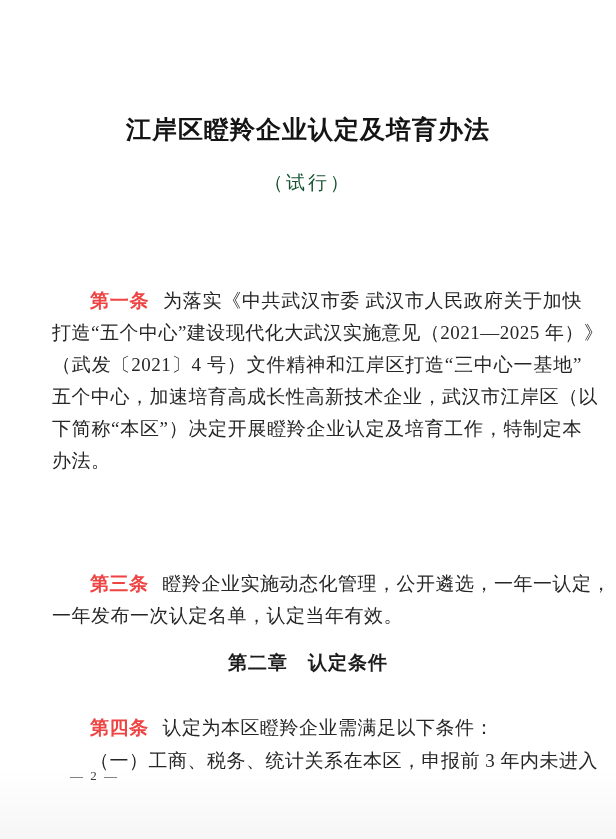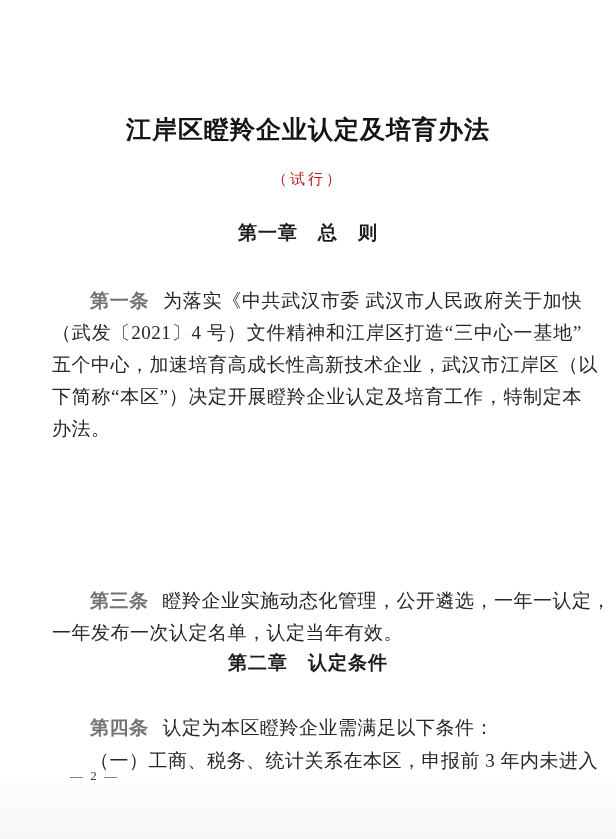--- a/index.html
+++ b/index.html
@@ -27,23 +27,23 @@
     text-align: center;
     font-weight: 700;
     font-size: 25px;
     letter-spacing: 1px;
     color: #141414;
   }
   .doc-subtitle {
     position: absolute;
     top: 170px; left: 0; right: 0;
     text-align: center;
-    font-size: 15px;
+    font-size: 19px;
     letter-spacing: 3px;
-    color: #b91c1c;
+    color: #14532d;
   }
   .chapter {
     position: absolute;
     left: 0; right: 0;
     text-align: center;
     font-family: "Liberation Sans", "DejaVu Sans", sans-serif;
     font-weight: 700;
     font-size: 19px;
     letter-spacing: 1px;
     color: #1c1c1c;
@@ -51,38 +51,38 @@
   .chapter-1 { top: 220px; }
   .chapter-2 { top: 650px; }
   .article {
     position: absolute;
     left: 52px;
     width: 530px;
     font-size: 19px;
   }
   .article-1 { top: 285px; }
   .article-2 { top: 473px; }
-  .article-3 { top: 585px; }
+  .article-3 { top: 568px; }
   .article-4 { top: 712px; }
   .article-5 { top: 745px; }
   .line {
     height: 32px;
     line-height: 32px;
     letter-spacing: 0.5px;
     text-align: justify;
     text-align-last: justify;
     white-space: nowrap;
     color: #262626;
   }
   .line.last { text-align-last: left; }
   .line.indent { text-indent: 38px; }
   .lbl {
     font-family: "Liberation Sans", "DejaVu Sans", sans-serif;
     font-weight: 700;
-    color: #737373;
+    color: #ef4444;
     margin-right: 14px;
   }
   .lbl.plain {
     font-family: "Liberation Serif", "DejaVu Serif", serif;
     font-weight: 400;
     color: #262626;
     margin-right: 0;
   }
   .page-number {
     position: absolute;
@@ -95,24 +95,24 @@
 </style>
 </head>
 <body>
 
 <div class="page">
 
   <div class="doc-title">江岸区瞪羚企业认定及培育办法</div>
 
   <div class="doc-subtitle">（试行）</div>
 
-  <div class="chapter chapter-1">第一章　总　则</div>
 
   <div class="article article-1">
     <div class="line indent"><span class="lbl">第一条</span><span>为落实《中共武汉市委 武汉市人民政府关于加快</span></div>
+    <div class="line">打造“五个中心”建设现代化大武汉实施意见（2021—2025 年）》</div>
     <div class="line">（武发〔2021〕4 号）文件精神和江岸区打造“三中心一基地”</div>
     <div class="line">五个中心，加速培育高成长性高新技术企业，武汉市江岸区（以</div>
     <div class="line">下简称“本区”）决定开展瞪羚企业认定及培育工作，特制定本</div>
     <div class="line last">办法。</div>
   </div>
 
 
   <div class="article article-3">
     <div class="line indent"><span class="lbl">第三条</span><span>瞪羚企业实施动态化管理，公开遴选，一年一认定，</span></div>
     <div class="line last">一年发布一次认定名单，认定当年有效。</div>

